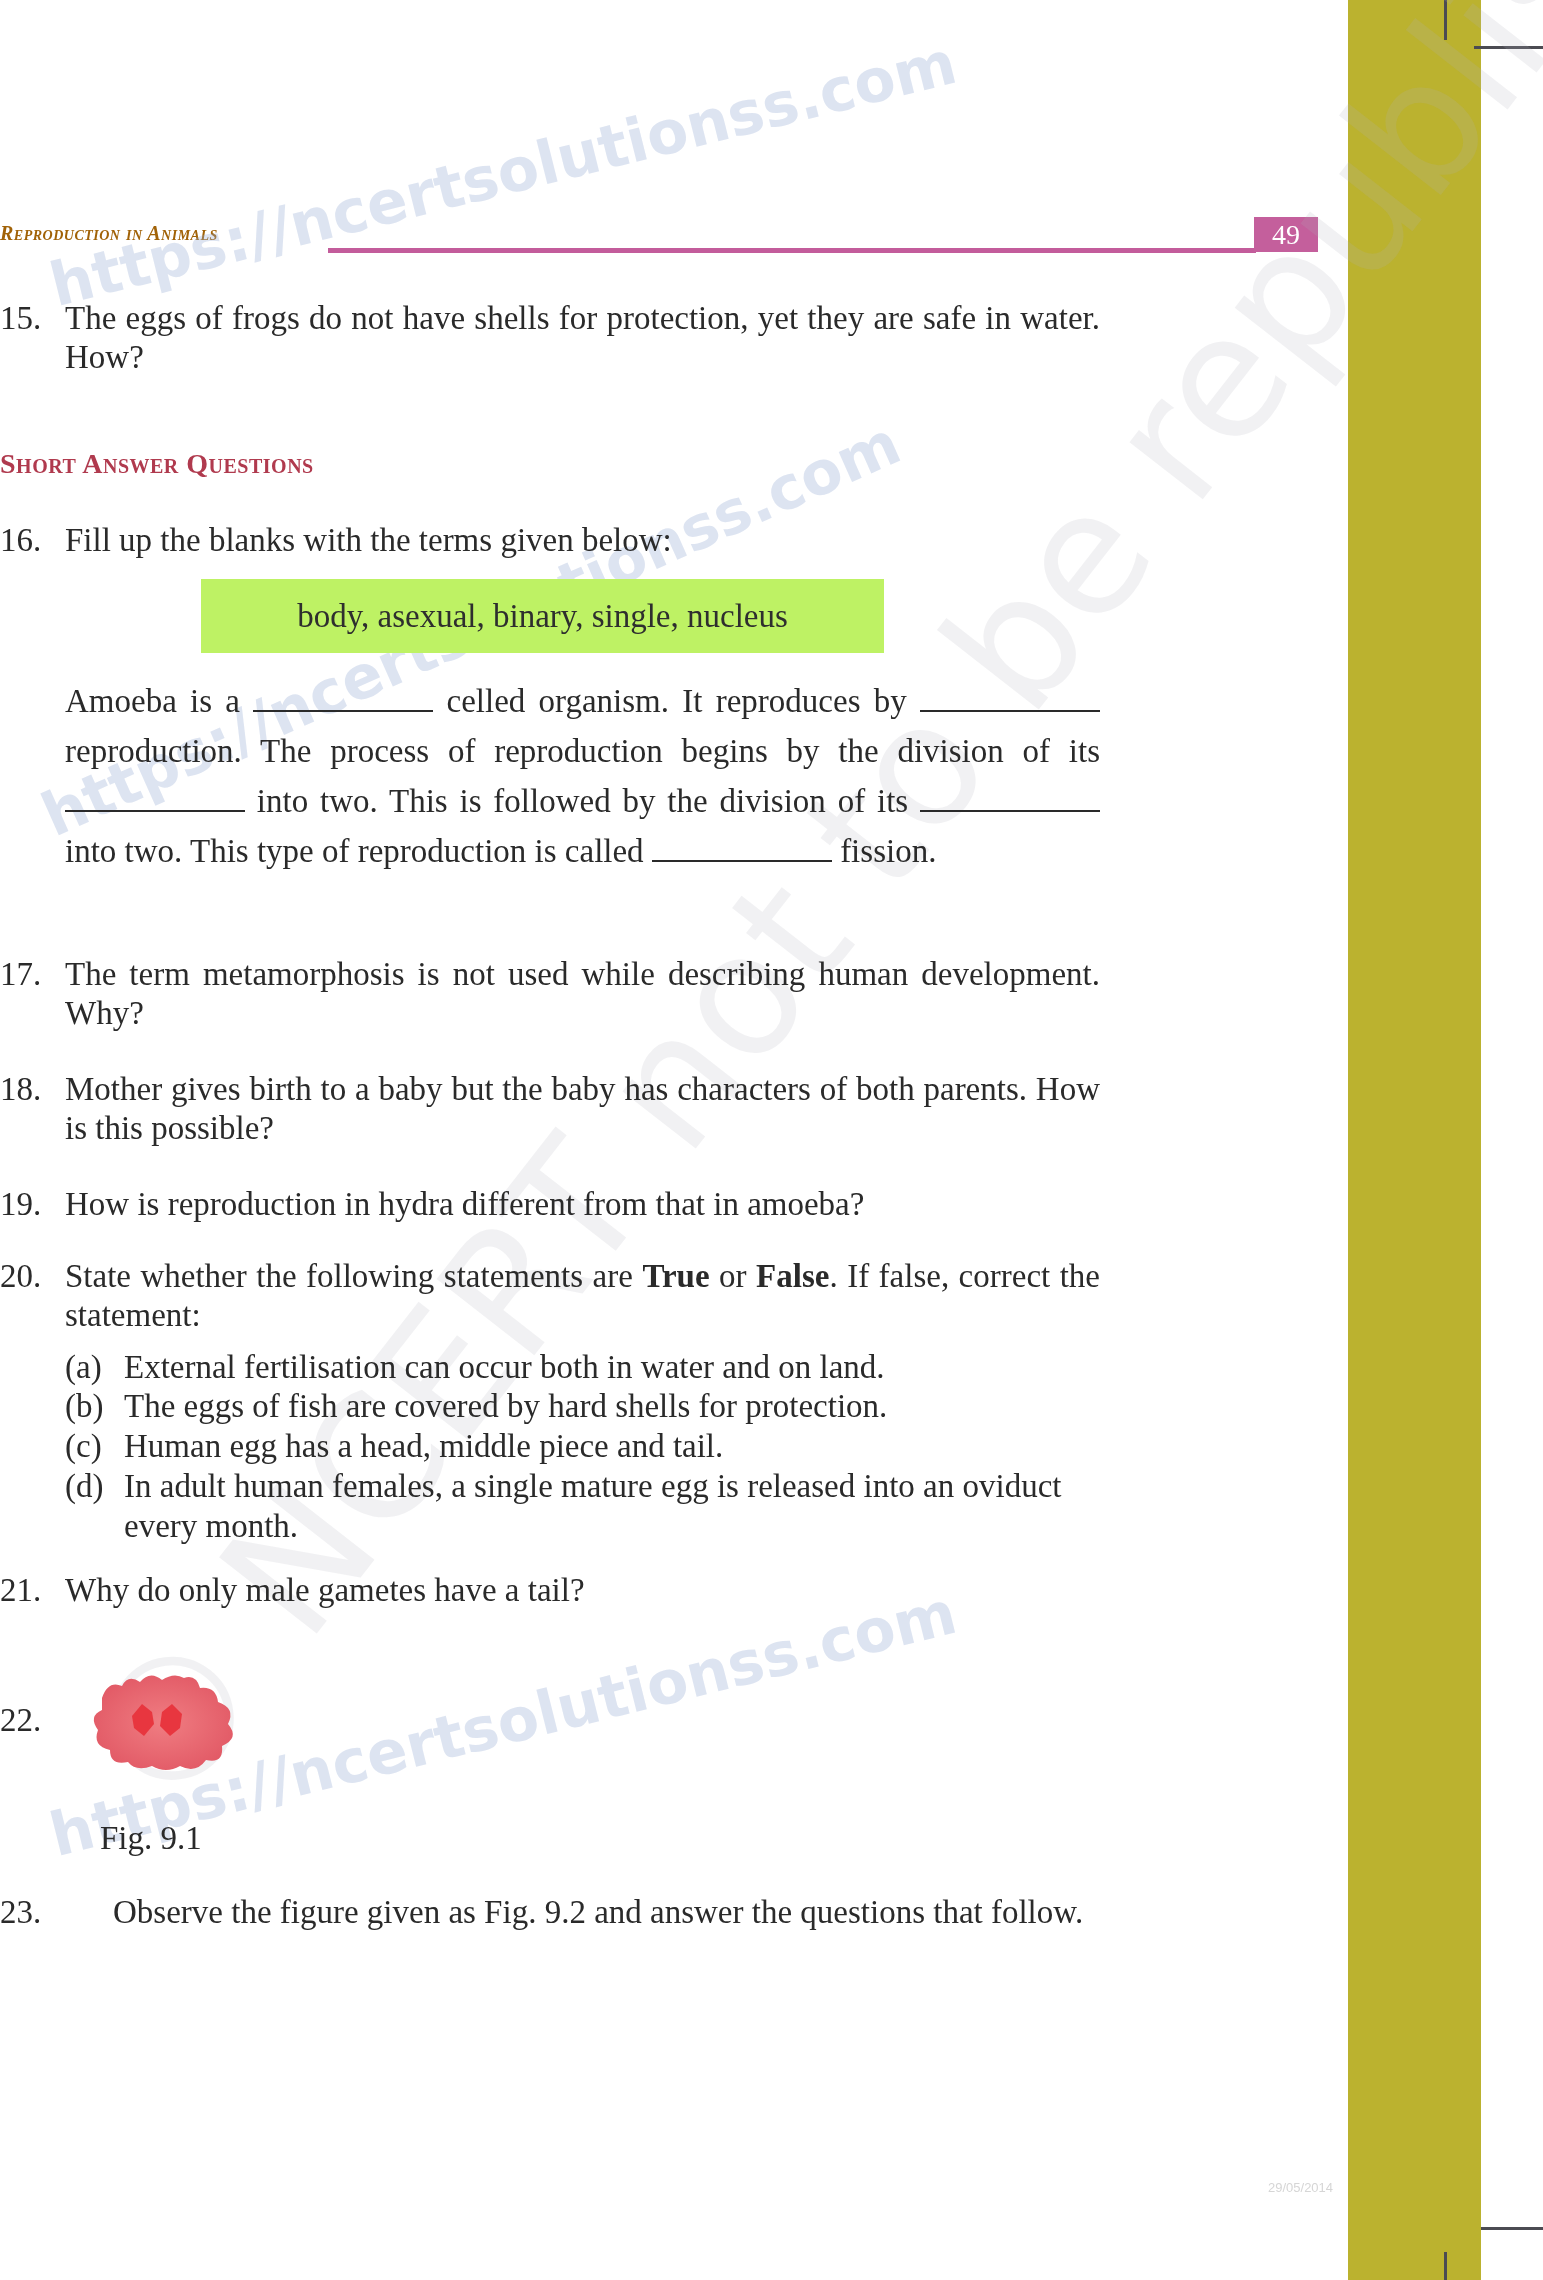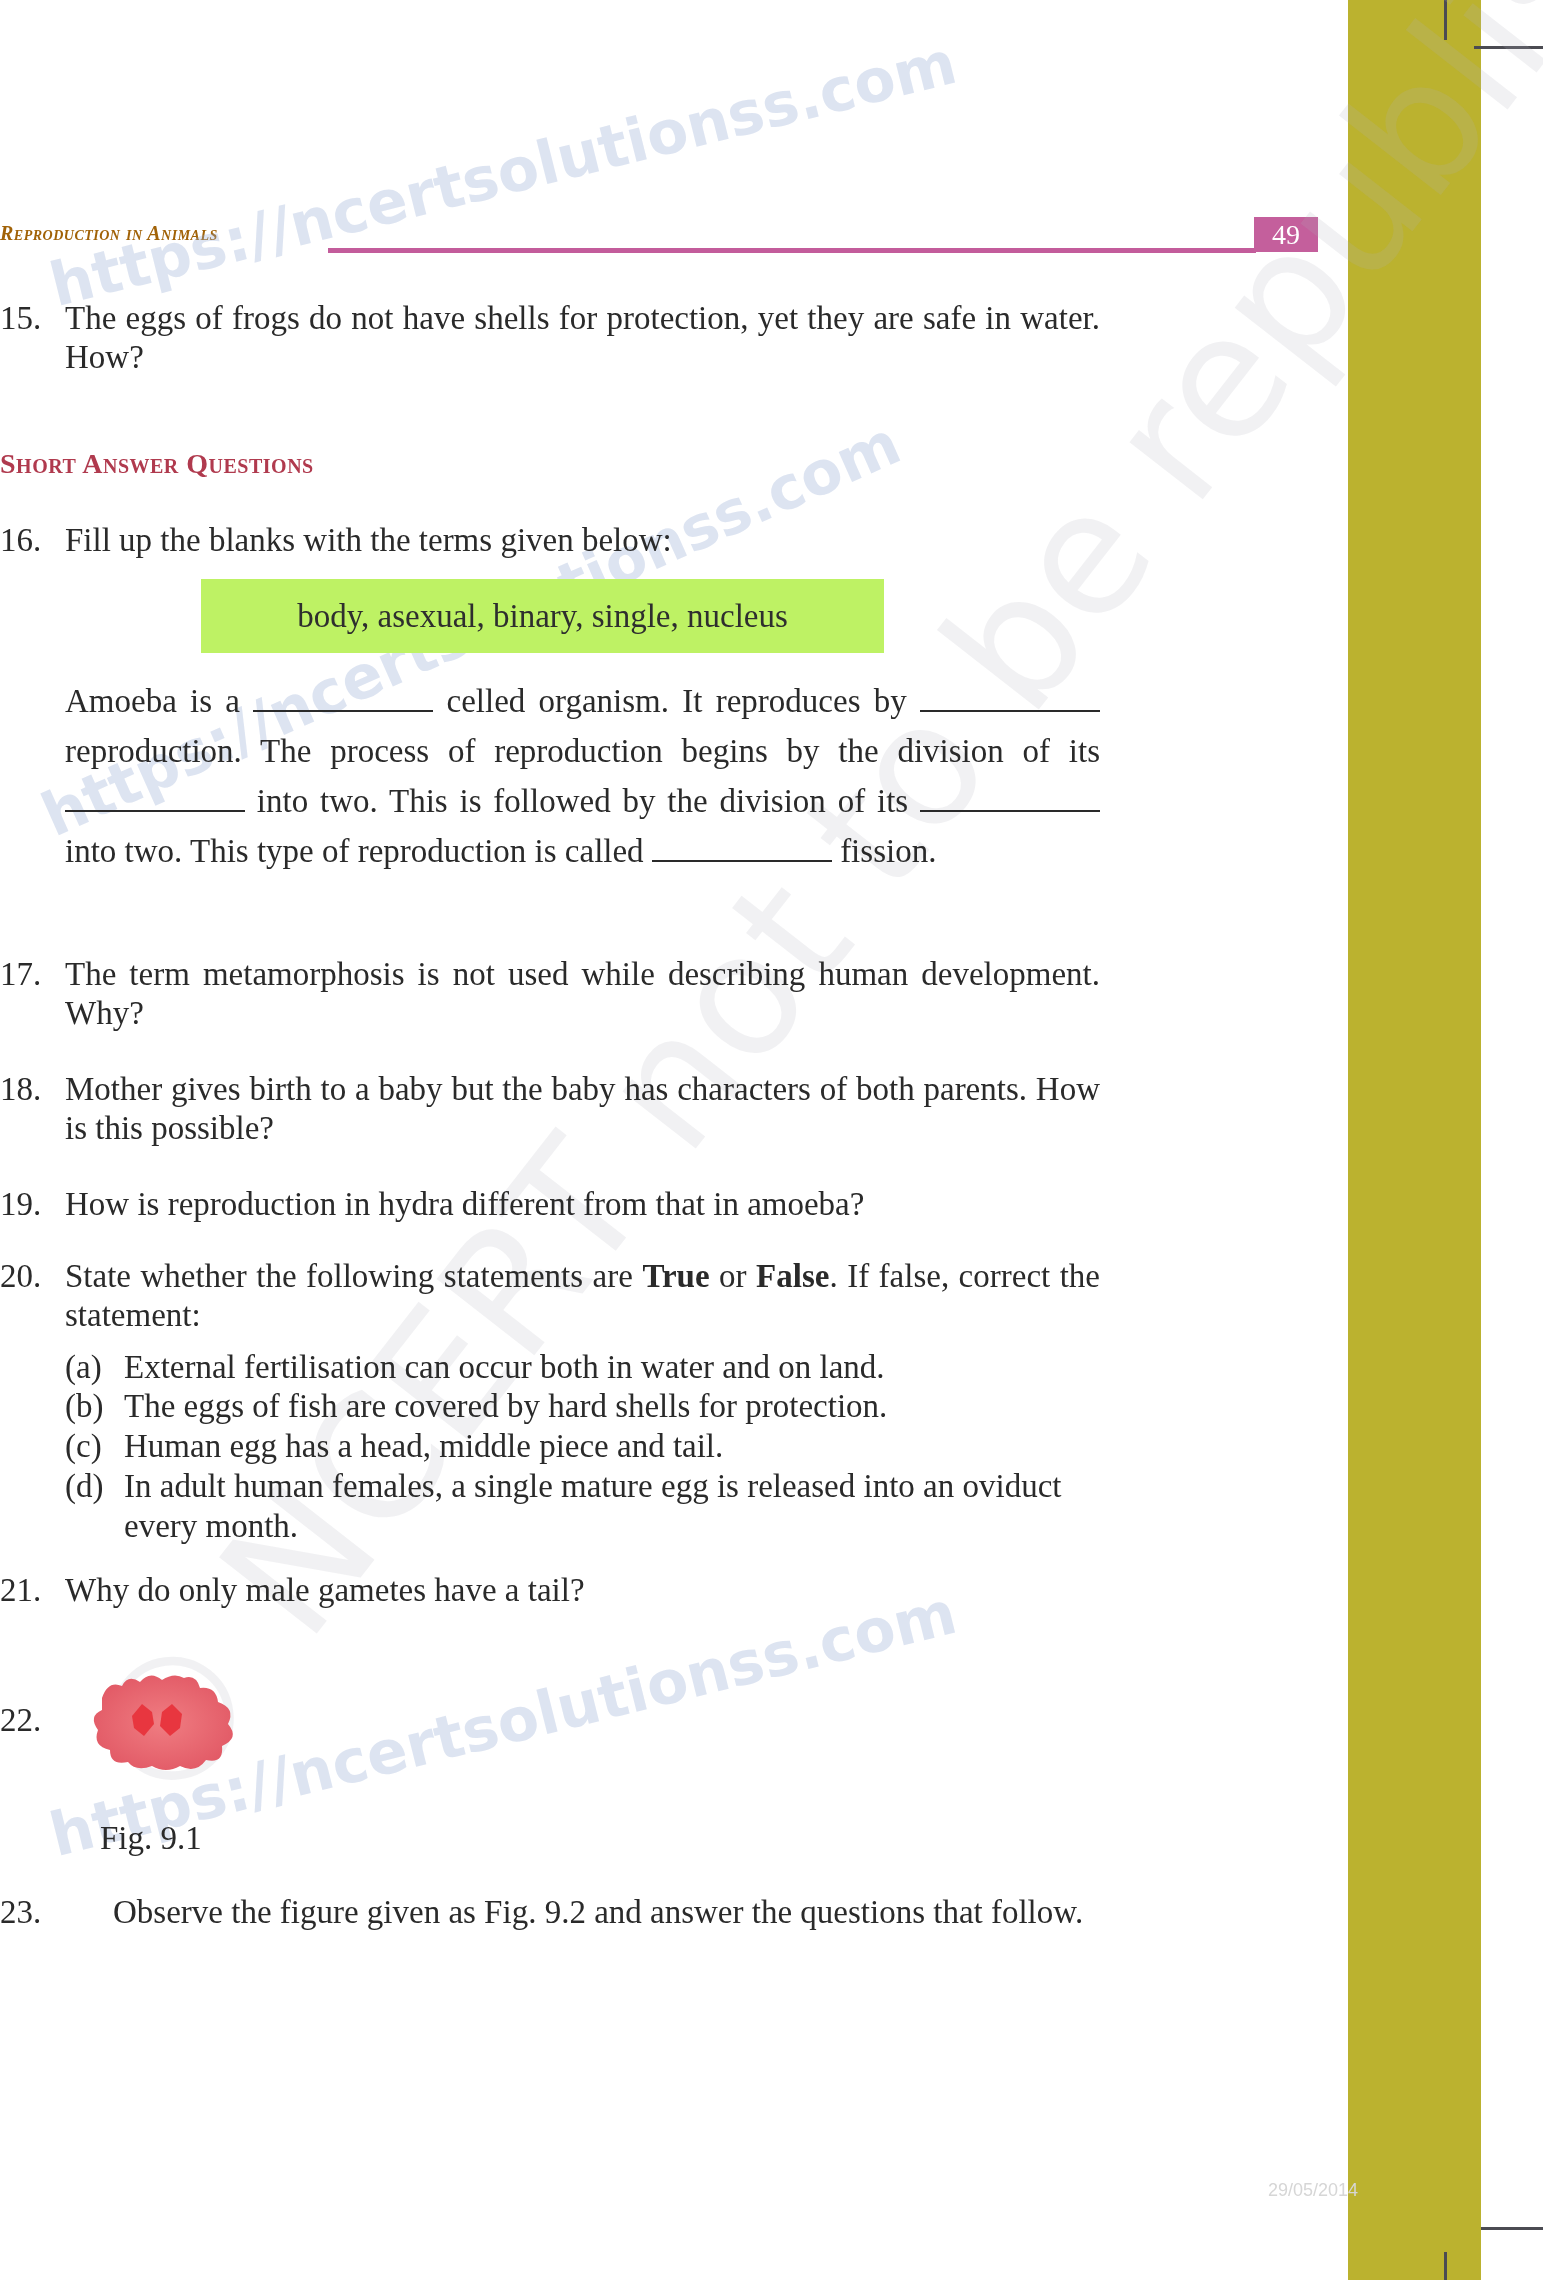--- a/index.html
+++ b/index.html
@@ -64,21 +64,21 @@
     .sub .lbl { position: absolute; left: 0; top: 0; }
     .sub .txt { margin-left: 59px; }
 
     .amoeba {
       position: absolute; left: 88px; top: 1668px; width: 156px; height: 106px;
     }
     .fig-caption { position: absolute; left: 100px; top: 1820px; font-family: "Liberation Serif", serif; font-size: 33px; }
 
     .stamp {
       position: absolute; left: 1268px; top: 2180px; font-family: "Liberation Sans", sans-serif;
-      font-size: 18px; color: #d6d6d6;
+      font-size: 13px; color: #d6d6d6;
     }
 
     .wm {
       position: absolute; font-family: "DejaVu Sans", sans-serif; font-weight: bold;
       color: rgba(150,170,210,0.32); white-space: nowrap; pointer-events: none;
       transform-origin: left bottom;
     }
     .wm-big {
       position: absolute; font-family: "DejaVu Sans", sans-serif;
       color: rgba(180,180,190,0.18); white-space: nowrap; pointer-events: none;

